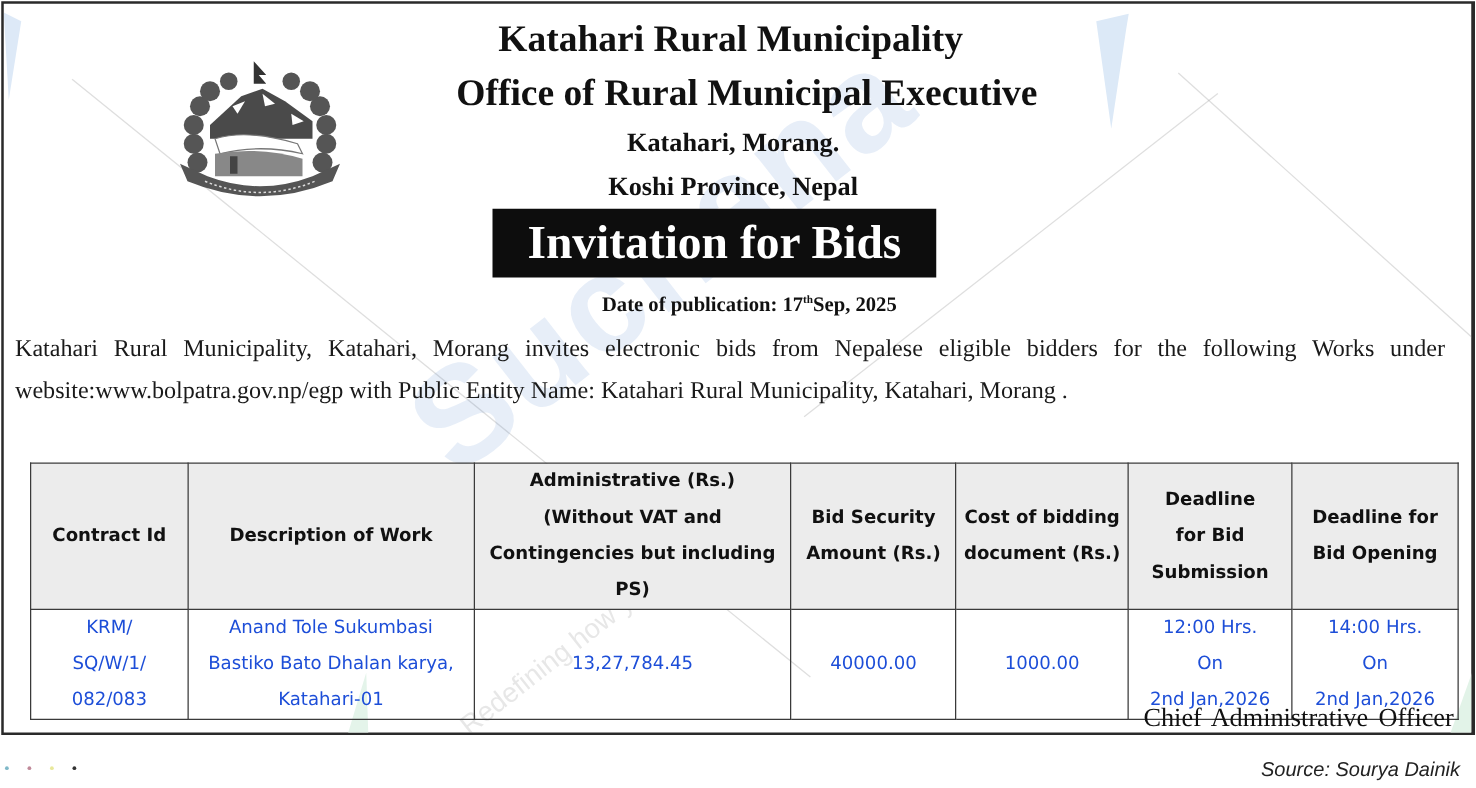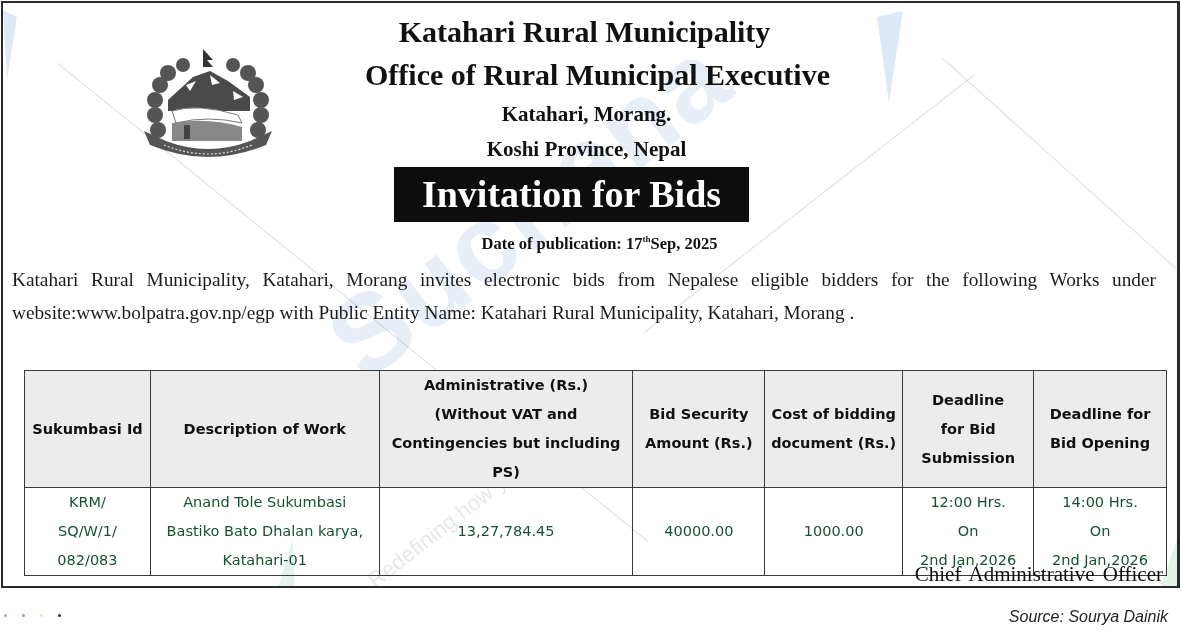--- a/index.html
+++ b/index.html
@@ -86,21 +86,21 @@
     }
     table.bids th, table.bids td {
       border: 1.5px solid #3a3a3a;
       text-align: center; vertical-align: middle;
       line-height: 29px;
     }
     table.bids th {
       background: #ececec; font-weight: bold; height: 92px;
       font-size: 14.5px;
     }
-    table.bids td { height: 86px; font-weight: normal; color: #14532d; }
+    table.bids td { height: 86px; font-weight: normal; color: #1d4ed8; }
     .col1 { width: 126px; } .col2 { width: 229px; } .col3 { width: 254px; }
     .col4 { width: 132px; } .col5 { width: 138px; } .col6 { width: 131px; } .col7 { width: 133px; margin-top: 44px; }
     .cell-line { display: block; }
 
     .signature {
       position: absolute; right: 14px; top: 559px;
       font-size: 21px; font-weight: normal;
       word-spacing: 3px;
     }
 
@@ -173,21 +173,21 @@
 
   <div class="intro">
     <span class="ln">Katahari Rural Municipality, Katahari, Morang invites electronic bids from Nepalese eligible bidders for the following Works under</span>
     <span class="ln last">website:www.bolpatra.gov.np/egp with Public Entity Name: Katahari Rural Municipality, Katahari, Morang .</span>
   </div>
 
   <table class="bids">
     <thead>
       <tr>
         <th class="col1">
-            <span class="cell-line">Sukumbasi Id</span>
+            <span class="cell-line">Contract Id</span>
           </th>
         <th class="col2">
             <span class="cell-line">Description of Work</span>
           </th>
         <th class="col3">
           <span class="cell-line">Administrative (Rs.)</span>
           <span class="cell-line">(Without VAT and</span>
           <span class="cell-line">Contingencies but including PS)</span>
         </th>
         <th class="col4">

